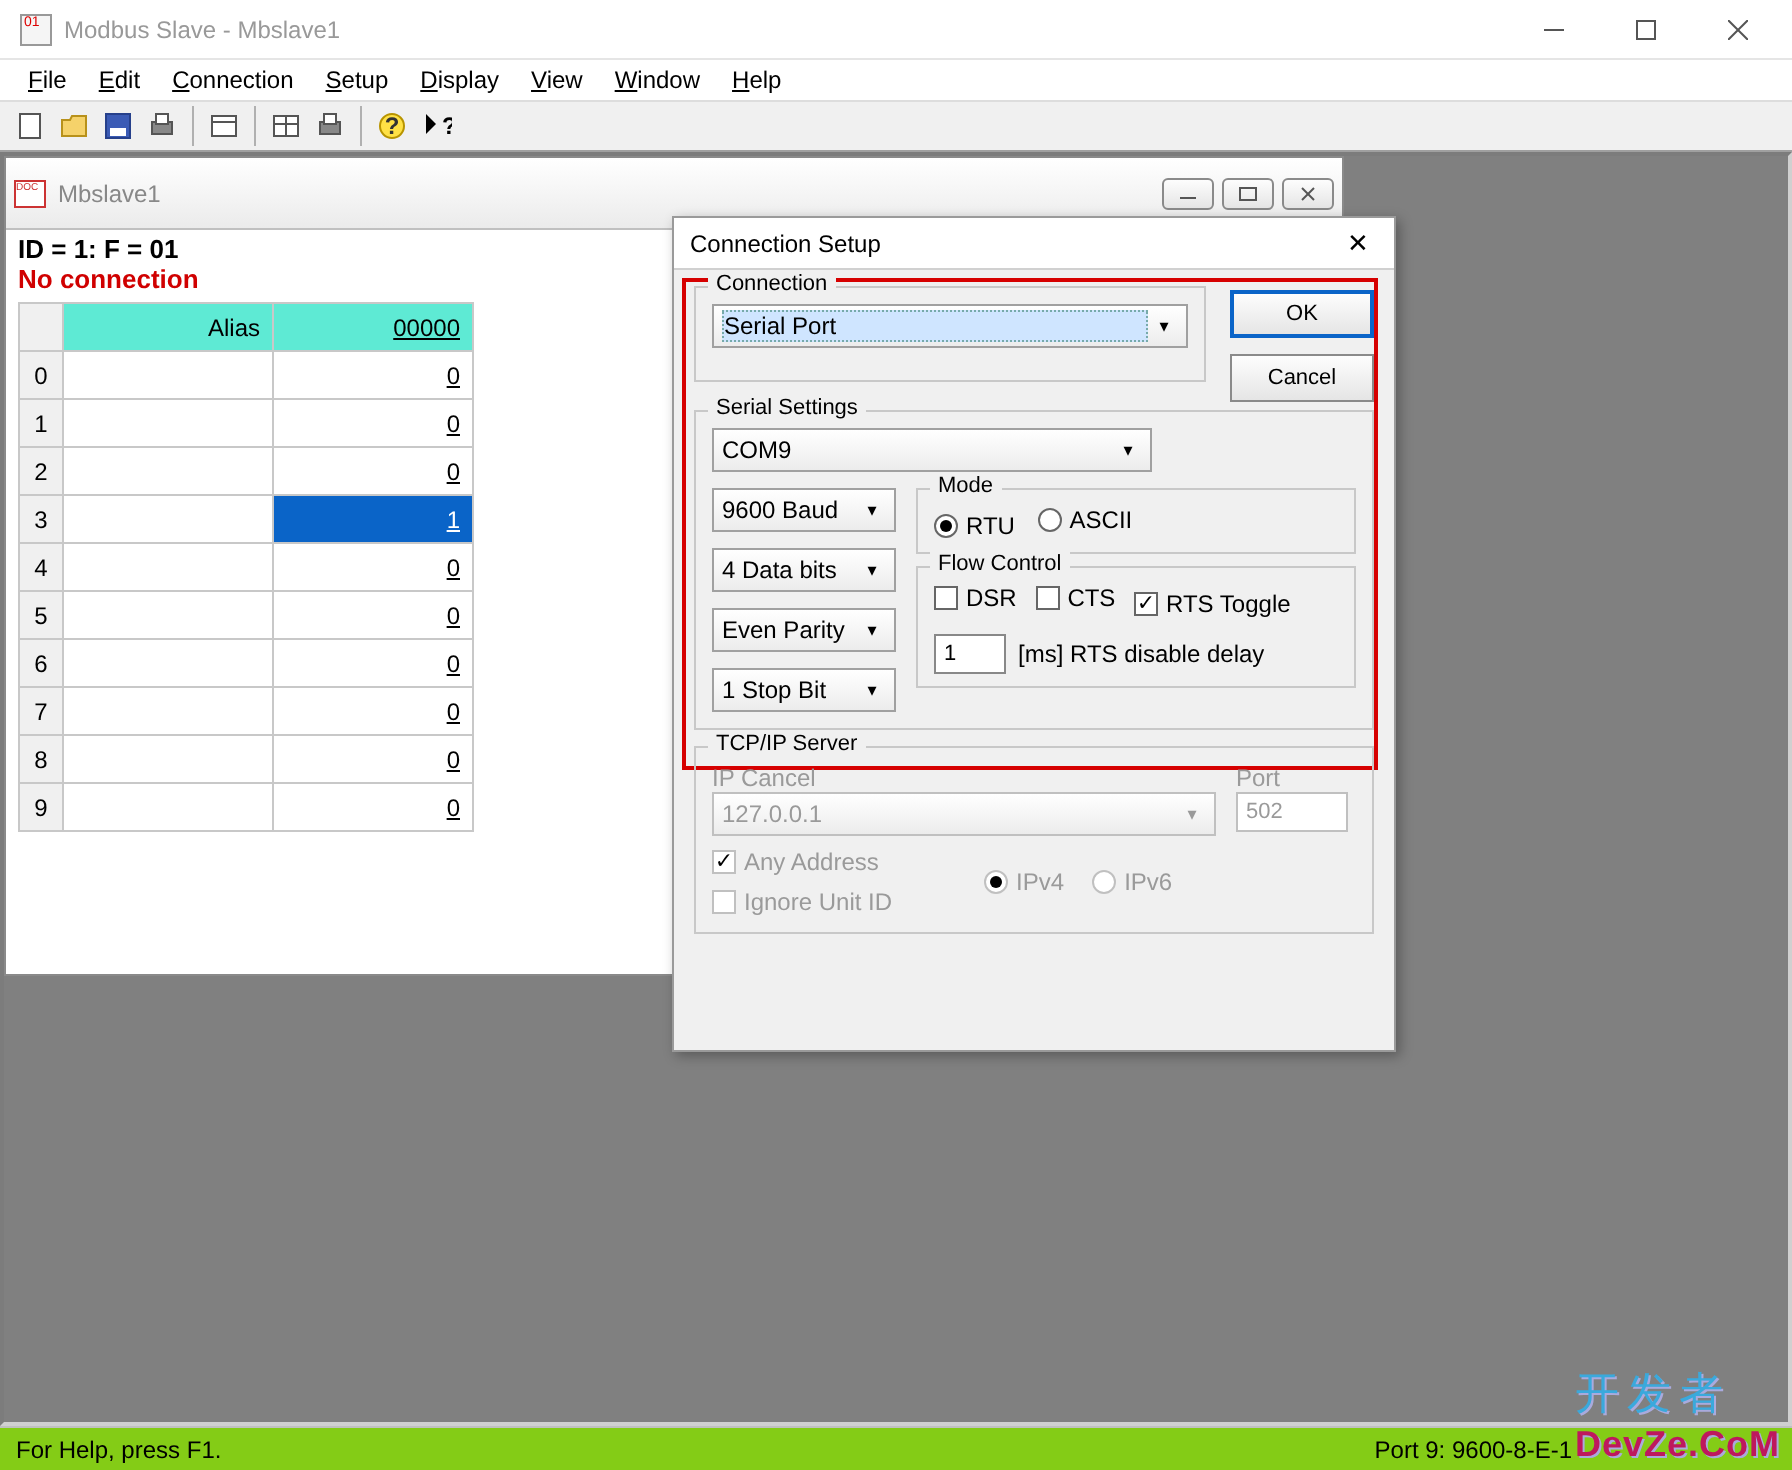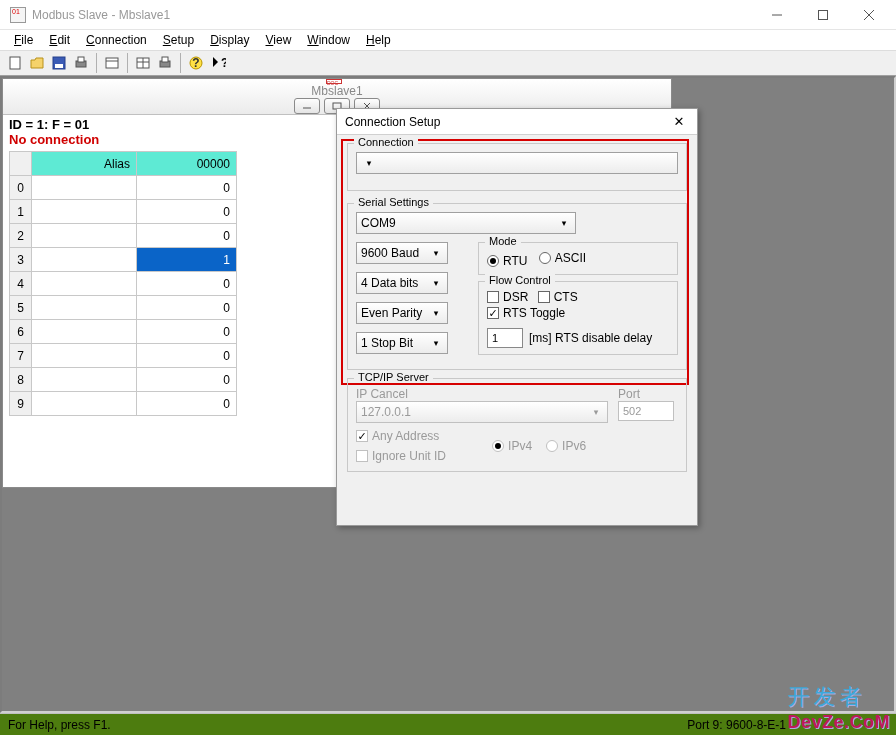--- a/index.html
+++ b/index.html
@@ -22,37 +22,37 @@
 
 .toolbar { height: 26px; border-top: 1px solid #ddd; border-bottom: 1px solid #a0a0a0; background: #f0f0f0; display: flex; align-items: center; padding: 0 4px; gap: 0; }
 .toolbar .tb { width: 22px; height: 22px; display: flex; align-items: center; justify-content: center; }
 .toolbar .sep { width: 1px; height: 20px; background: #b0b0b0; margin: 0 4px; }
 
 
 .mdi { position: absolute; top: 76px; left: 0; right: 0; bottom: 22px; background: #808080; border: 2px inset #d0d0d0; }
 
 
 .child { position: absolute; left: 0; top: 0; width: 670px; height: 410px; background: #fff; border: 1px solid #8a8a8a; }
-.child-title { height: 36px; background: linear-gradient(#fff,#ebebeb); border-bottom: 1px solid #c0c0c0; display: flex; align-items: center; padding: 0 4px; flex-direction: column; }
+.child-title { height: 36px; background: linear-gradient(#fff,#ebebeb); border-bottom: 1px solid #c0c0c0; display: flex; align-items: center; padding: 0 4px; }
 .child-title .cicon { width: 16px; height: 14px; background:#fff; border:1px solid #c33; position:relative; margin-right:6px; }
 .child-title .cicon::before { content:"DOC"; font-size:5px; color:#c33; position:absolute; top:0; left:0; }
 .child-title .ctitle { color: #888; flex: 1; }
 .child-title .cbtns { display: flex; gap: 4px; }
 .child-title .cbtn { width: 26px; height: 16px; border-radius: 3px; background: linear-gradient(#fdfdfd,#e5e5e5); border: 1px solid #8a8a8a; display:flex; align-items:center; justify-content:center; }
 .child-body { padding: 2px 6px 6px 6px; height: calc(100% - 22px); overflow: hidden; }
 .idline { font-weight: bold; font-size: 13px; }
 .noconn { color: #d00000; font-weight: bold; font-size: 13px; margin-bottom: 4px; }
 
 
 table.grid { border-collapse: collapse; }
 table.grid th, table.grid td { border: 1px solid #c8c8c8; height: 24px; text-align: right; padding: 0 6px; background: #fff; }
 table.grid th { background: #5eead4; font-weight: normal; }
 table.grid .rowhdr { width: 22px; text-align: center; background: #f0f0f0; }
 table.grid .colalias { width: 105px; }
-table.grid .colval { width: 100px; }
+table.grid .colval { width: 100px; text-decoration: underline; }
 table.grid tr.sel td.val { background: #0a64c8; color: #fff; }
 
 
 .dialog { position: absolute; left: 336px; top: 108px; width: 362px; height: 418px; background: #f0f0f0; border: 1px solid #9a9a9a; box-shadow: 2px 2px 6px rgba(0,0,0,0.3); }
 .dlg-title { height: 26px; background: #fff; border-bottom: 1px solid #d0d0d0; display: flex; align-items: center; padding: 0 8px; }
 .dlg-title .dtxt { flex: 1; }
 .dlg-title .dclose { width: 20px; text-align: center; font-size: 13px; cursor: default; }
 .dlg-body { padding: 8px 10px; position: relative; height: calc(100% - 26px); }
 
 .redbox { border: 2px solid #d60000; position: absolute; left: 4px; top: 4px; width: 348px; height: 246px; pointer-events:none; }
@@ -78,21 +78,21 @@
 .chk { display:inline-flex; align-items:center; gap:4px; margin-right:6px; font-size:11px; }
 .chk .c { width:12px; height:12px; border:1px solid #666; background:#fff; display:flex; align-items:center; justify-content:center; font-size:10px; line-height:10px; }
 .chk .c.checked::after { content:"✓"; font-size:11px; color:#000; }
 
 .txt { border:1px solid #888; background:#fff; height:20px; padding:0 4px; font-size:11px; }
 
 .disabled { color:#9a9a9a; }
 .disabled .c, .disabled .r, .disabled .txt, .disabled .combobox { border-color:#c0c0c0; color:#9a9a9a; }
 
 
-.statusbar { position:absolute; bottom:0; left:0; right:0; height:22px; background:#4d7c0f; border-top:1px solid #c0c0c0; display:flex; align-items:center; padding:0 8px; font-size:11px; }
+.statusbar { position:absolute; bottom:0; left:0; right:0; height:22px; background:#84cc16; border-top:1px solid #c0c0c0; display:flex; align-items:center; padding:0 8px; font-size:11px; }
 .statusbar .sb-right { position:absolute; right:110px; }
 
 
 .watermark { position:absolute; right:6px; bottom:2px; font-family:"Microsoft YaHei",sans-serif; pointer-events:none; }
 .watermark .l1 { color:#3aa9dc; font-size:22px; font-weight:500; letter-spacing:4px; text-shadow:1px 1px 0 #aad; }
 .watermark .l2 { color:#be185d; font-size:18px; font-weight:600; letter-spacing:0.5px; text-shadow:1px 1px 0 #aad; }
 </style>
 </head>
 <body>
 
@@ -287,23 +287,28 @@
     <div class="dclose">✕</div>
   </div>
   <div class="dlg-body">
     <div class="redbox"></div>
 
     <div style="display:flex; gap:12px;">
       <div style="flex:1">
         <div class="fieldset" style="height:48px">
           <div class="legend">Connection</div>
           <div class="combobox hl">
+            <span class="seltext">Serial Port</span>
             <span class="arrow">▾</span>
           </div>
         </div>
+      </div>
+      <div style="width:72px; display:flex; flex-direction:column; gap:8px; padding-top:2px">
+        <div class="btn primary">OK</div>
+        <div class="btn">Cancel</div>
       </div>
     </div>
 
     <div class="fieldset" style="margin-top:4px">
       <div class="legend">Serial Settings</div>
       <div style="display:flex; gap:10px;">
         <div style="width:92px; display:flex; flex-direction:column; gap:8px;">
           <div class="combobox" style="width:220px">
               <span>COM9</span>
               <span style="flex:1"></span>
@@ -323,21 +328,21 @@
               <span>Even Parity</span>
               <span style="flex:1"></span>
               <span class="arrow">▾</span>
             </div>
           <div class="combobox">
               <span>1 Stop Bit</span>
               <span style="flex:1"></span>
               <span class="arrow">▾</span>
             </div>
         </div>
-        <div style="flex:1; padding-top:30px;margin-left:20px;">
+        <div style="flex:1; padding-top:30px;">
           <div class="inner-fs">
             <div class="legend">Mode</div>
             <label class="radio">
                 <span class="r checked"></span>
                 <span>RTU</span>
               </label>
             <label class="radio">
                 <span class="r"></span>
                 <span>ASCII</span>
               </label>

